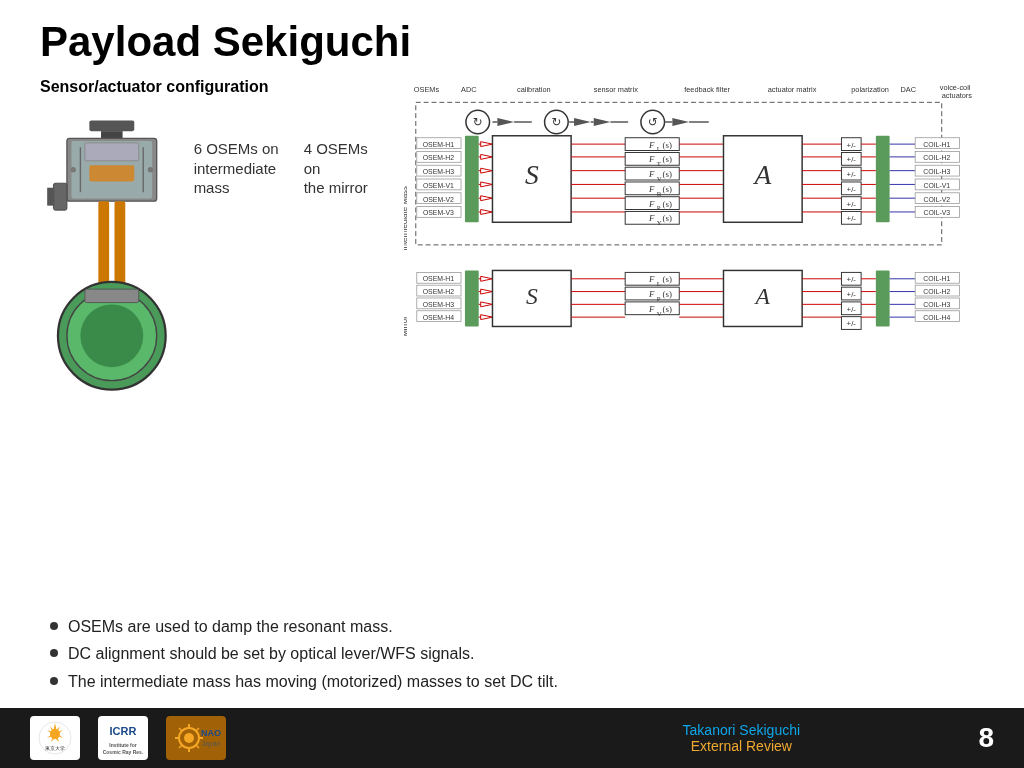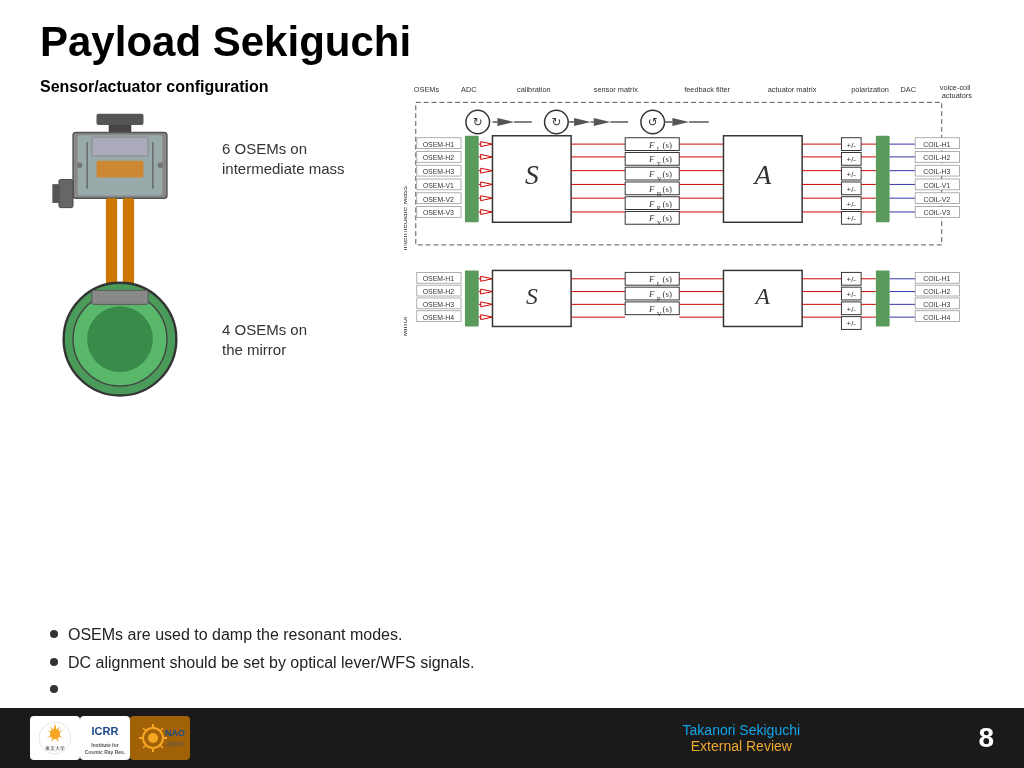--- a/index.html
+++ b/index.html
@@ -69,26 +69,25 @@
     }
 
     
     .mech-svg {
       width: 160px;
       height: 310px;
     }
 
     .annotations {
       display: flex;
-      flex-direction: column;
+      flex-direction: row;
       justify-content: space-between;
       height: 310px;
       padding-top: 30px;
       padding-bottom: 60px;
-      margin-left: 12px;
     }
 
     .annotation-text {
       font-size: 15px;
       color: #333;
       line-height: 1.3;
     }
 
     .control-svg {
       width: 100%;
@@ -126,21 +125,21 @@
       background: #1a1a1a;
       display: flex;
       align-items: center;
       padding: 0 30px;
       flex-shrink: 0;
     }
 
     .footer-logos {
       display: flex;
       align-items: flex-start;
-      gap: 0;
+      gap: 18px;
       flex: 1;
     }
 
     .logo-tokyo {
       background: #fff;
       display: flex;
       flex-direction: column;
       align-items: center;
       justify-content: center;
       width: 50px;
@@ -513,28 +512,29 @@
           <text x="542" y="230" font-size="7" text-anchor="middle" font-family="Arial" fill="#333">COIL-H3</text>
           <rect x="520" y="234" width="45" height="11" fill="white" stroke="#999" stroke-width="0.8"></rect>
           <text x="542" y="243" font-size="7" text-anchor="middle" font-family="Arial" fill="#333">COIL-H4</text>
         </svg>
       </div>
     </div>
 
     <div class="bullets">
       <div class="bullet-item">
         <div class="bullet-dot"></div>
-        <span>OSEMs are used to damp the resonant modes.</span>
+        <span>OSEMs are used to damp the resonant mass.</span>
       </div>
       <div class="bullet-item">
         <div class="bullet-dot"></div>
         <span>DC alignment should be set by optical lever/WFS signals.</span>
       </div>
       <div class="bullet-item">
         <div class="bullet-dot"></div>
+        <span>The intermediate mass has moving (motorized) masses to set DC tilt.</span>
       </div>
     </div>
 
   </div>
 
   <div class="footer">
     <div class="footer-logos">
 
       <div class="logo-tokyo">
         <svg width="36" height="36" viewBox="0 0 36 36">

